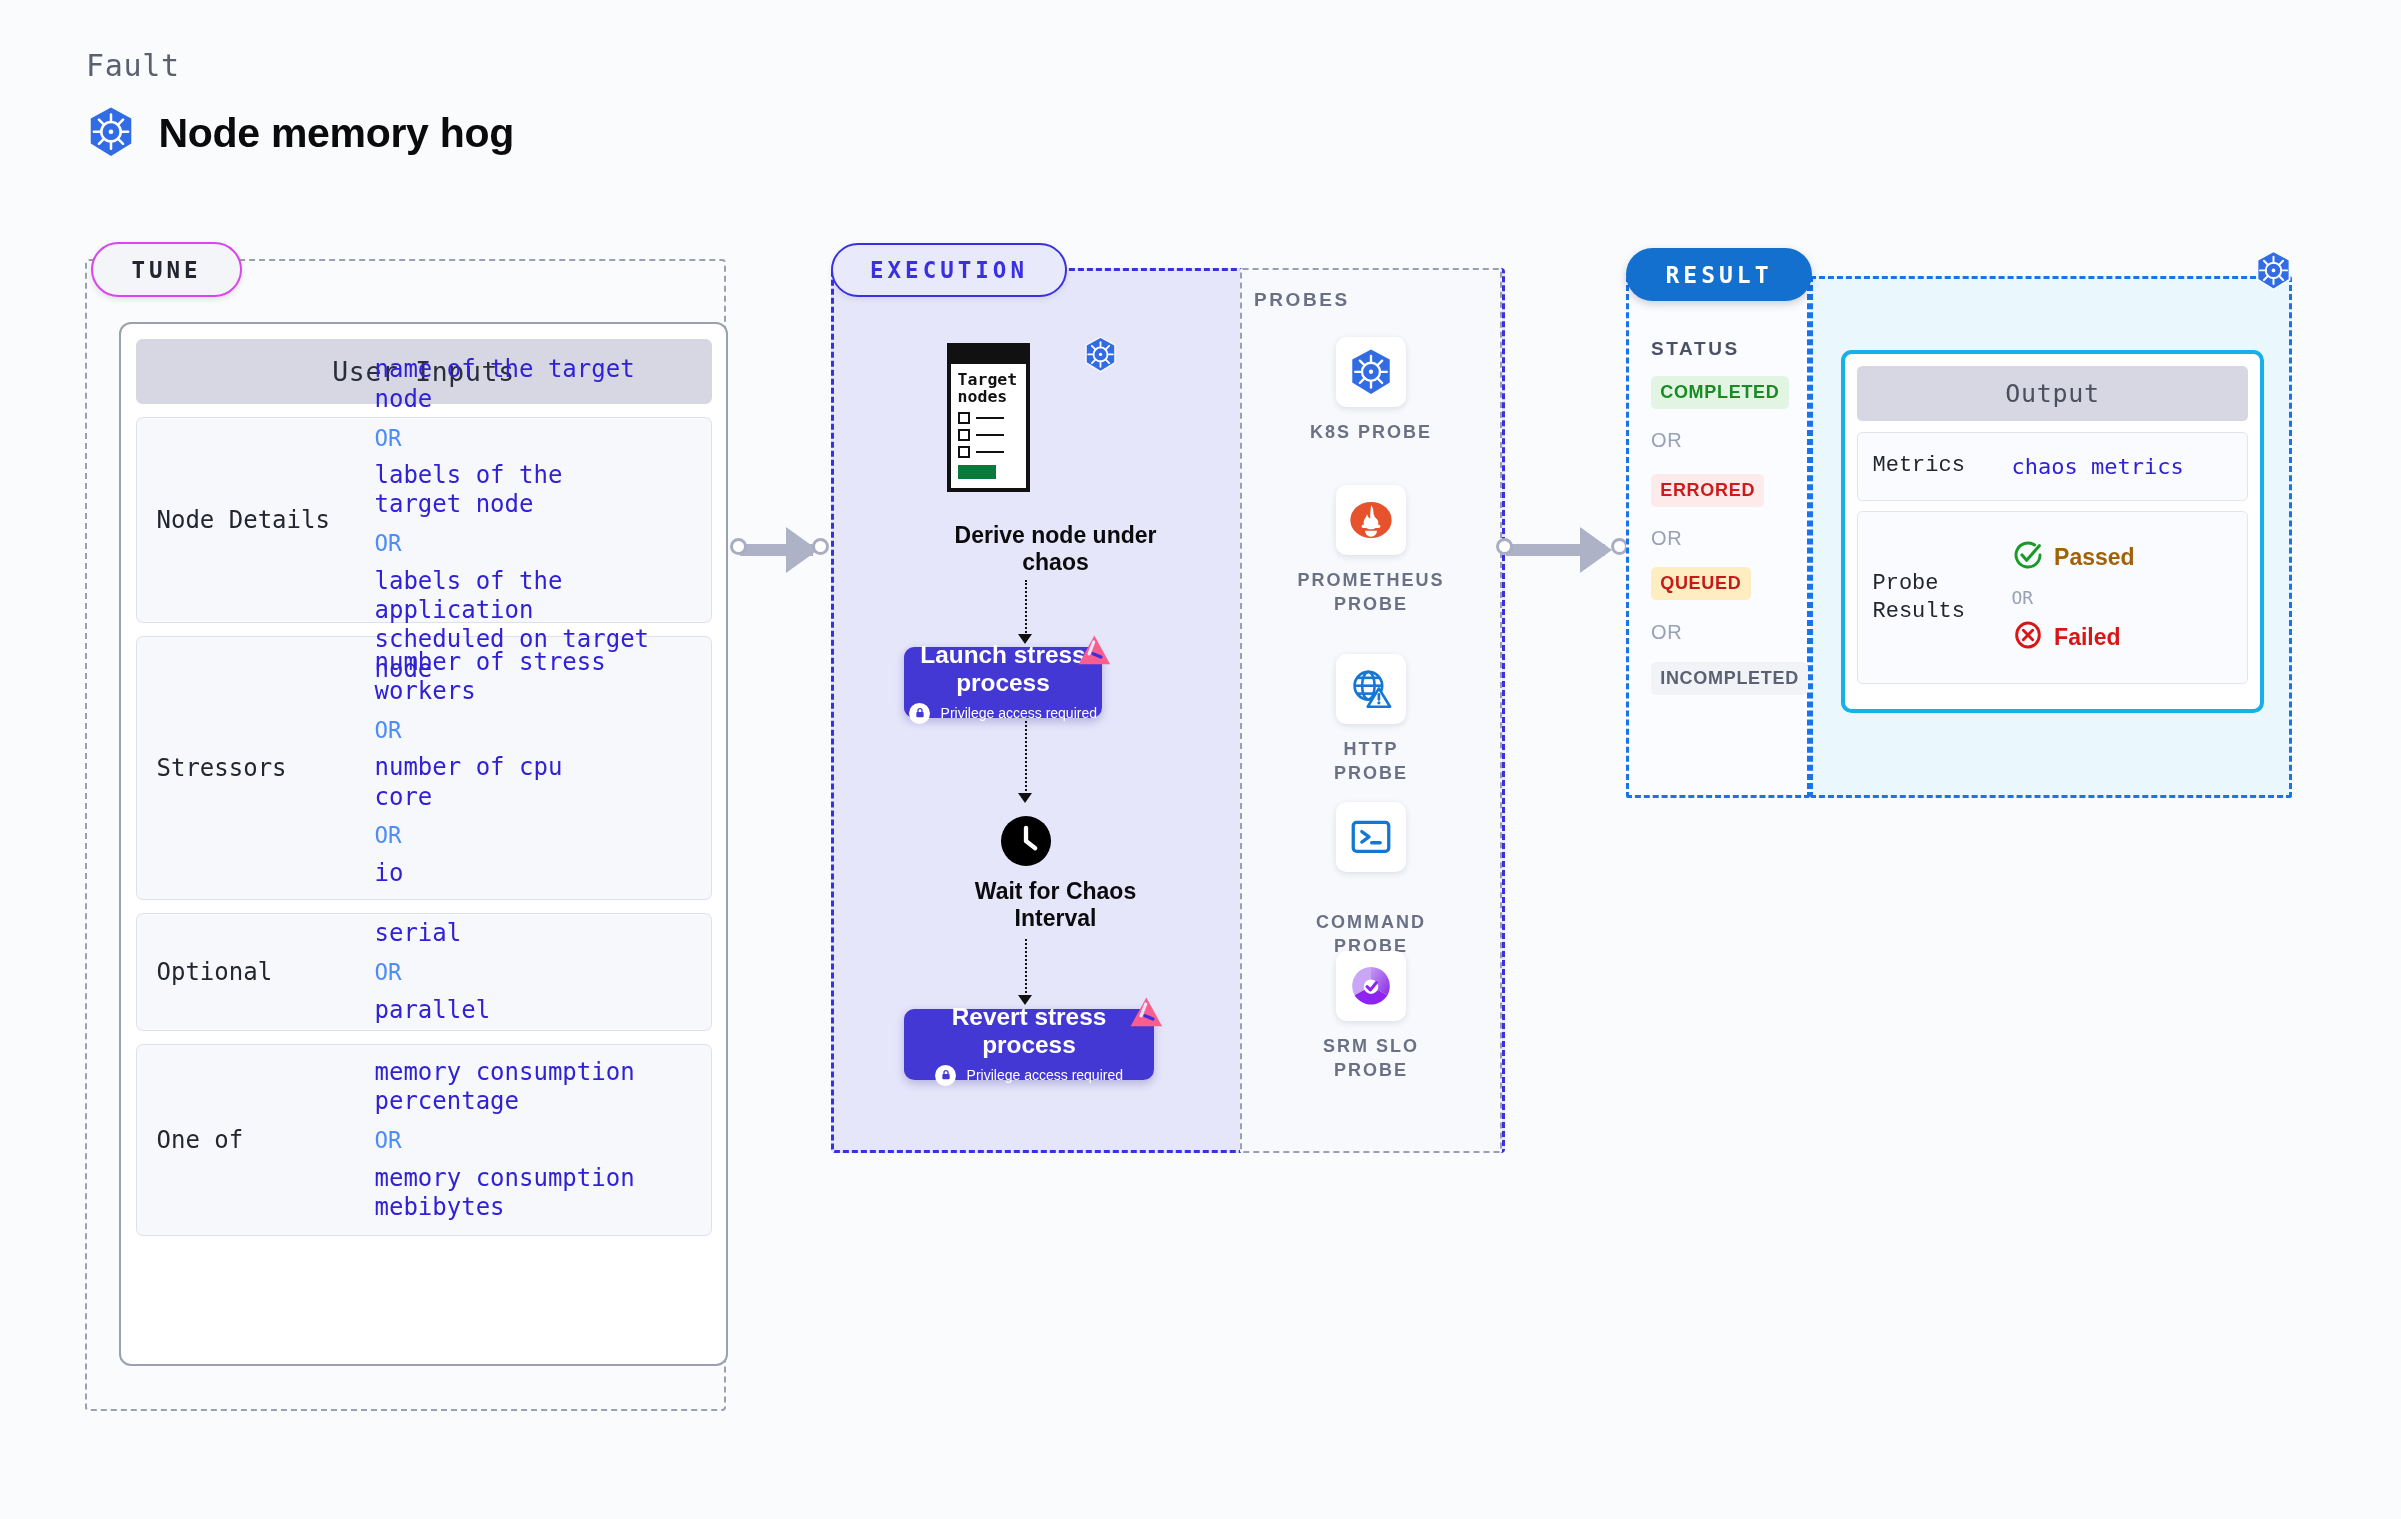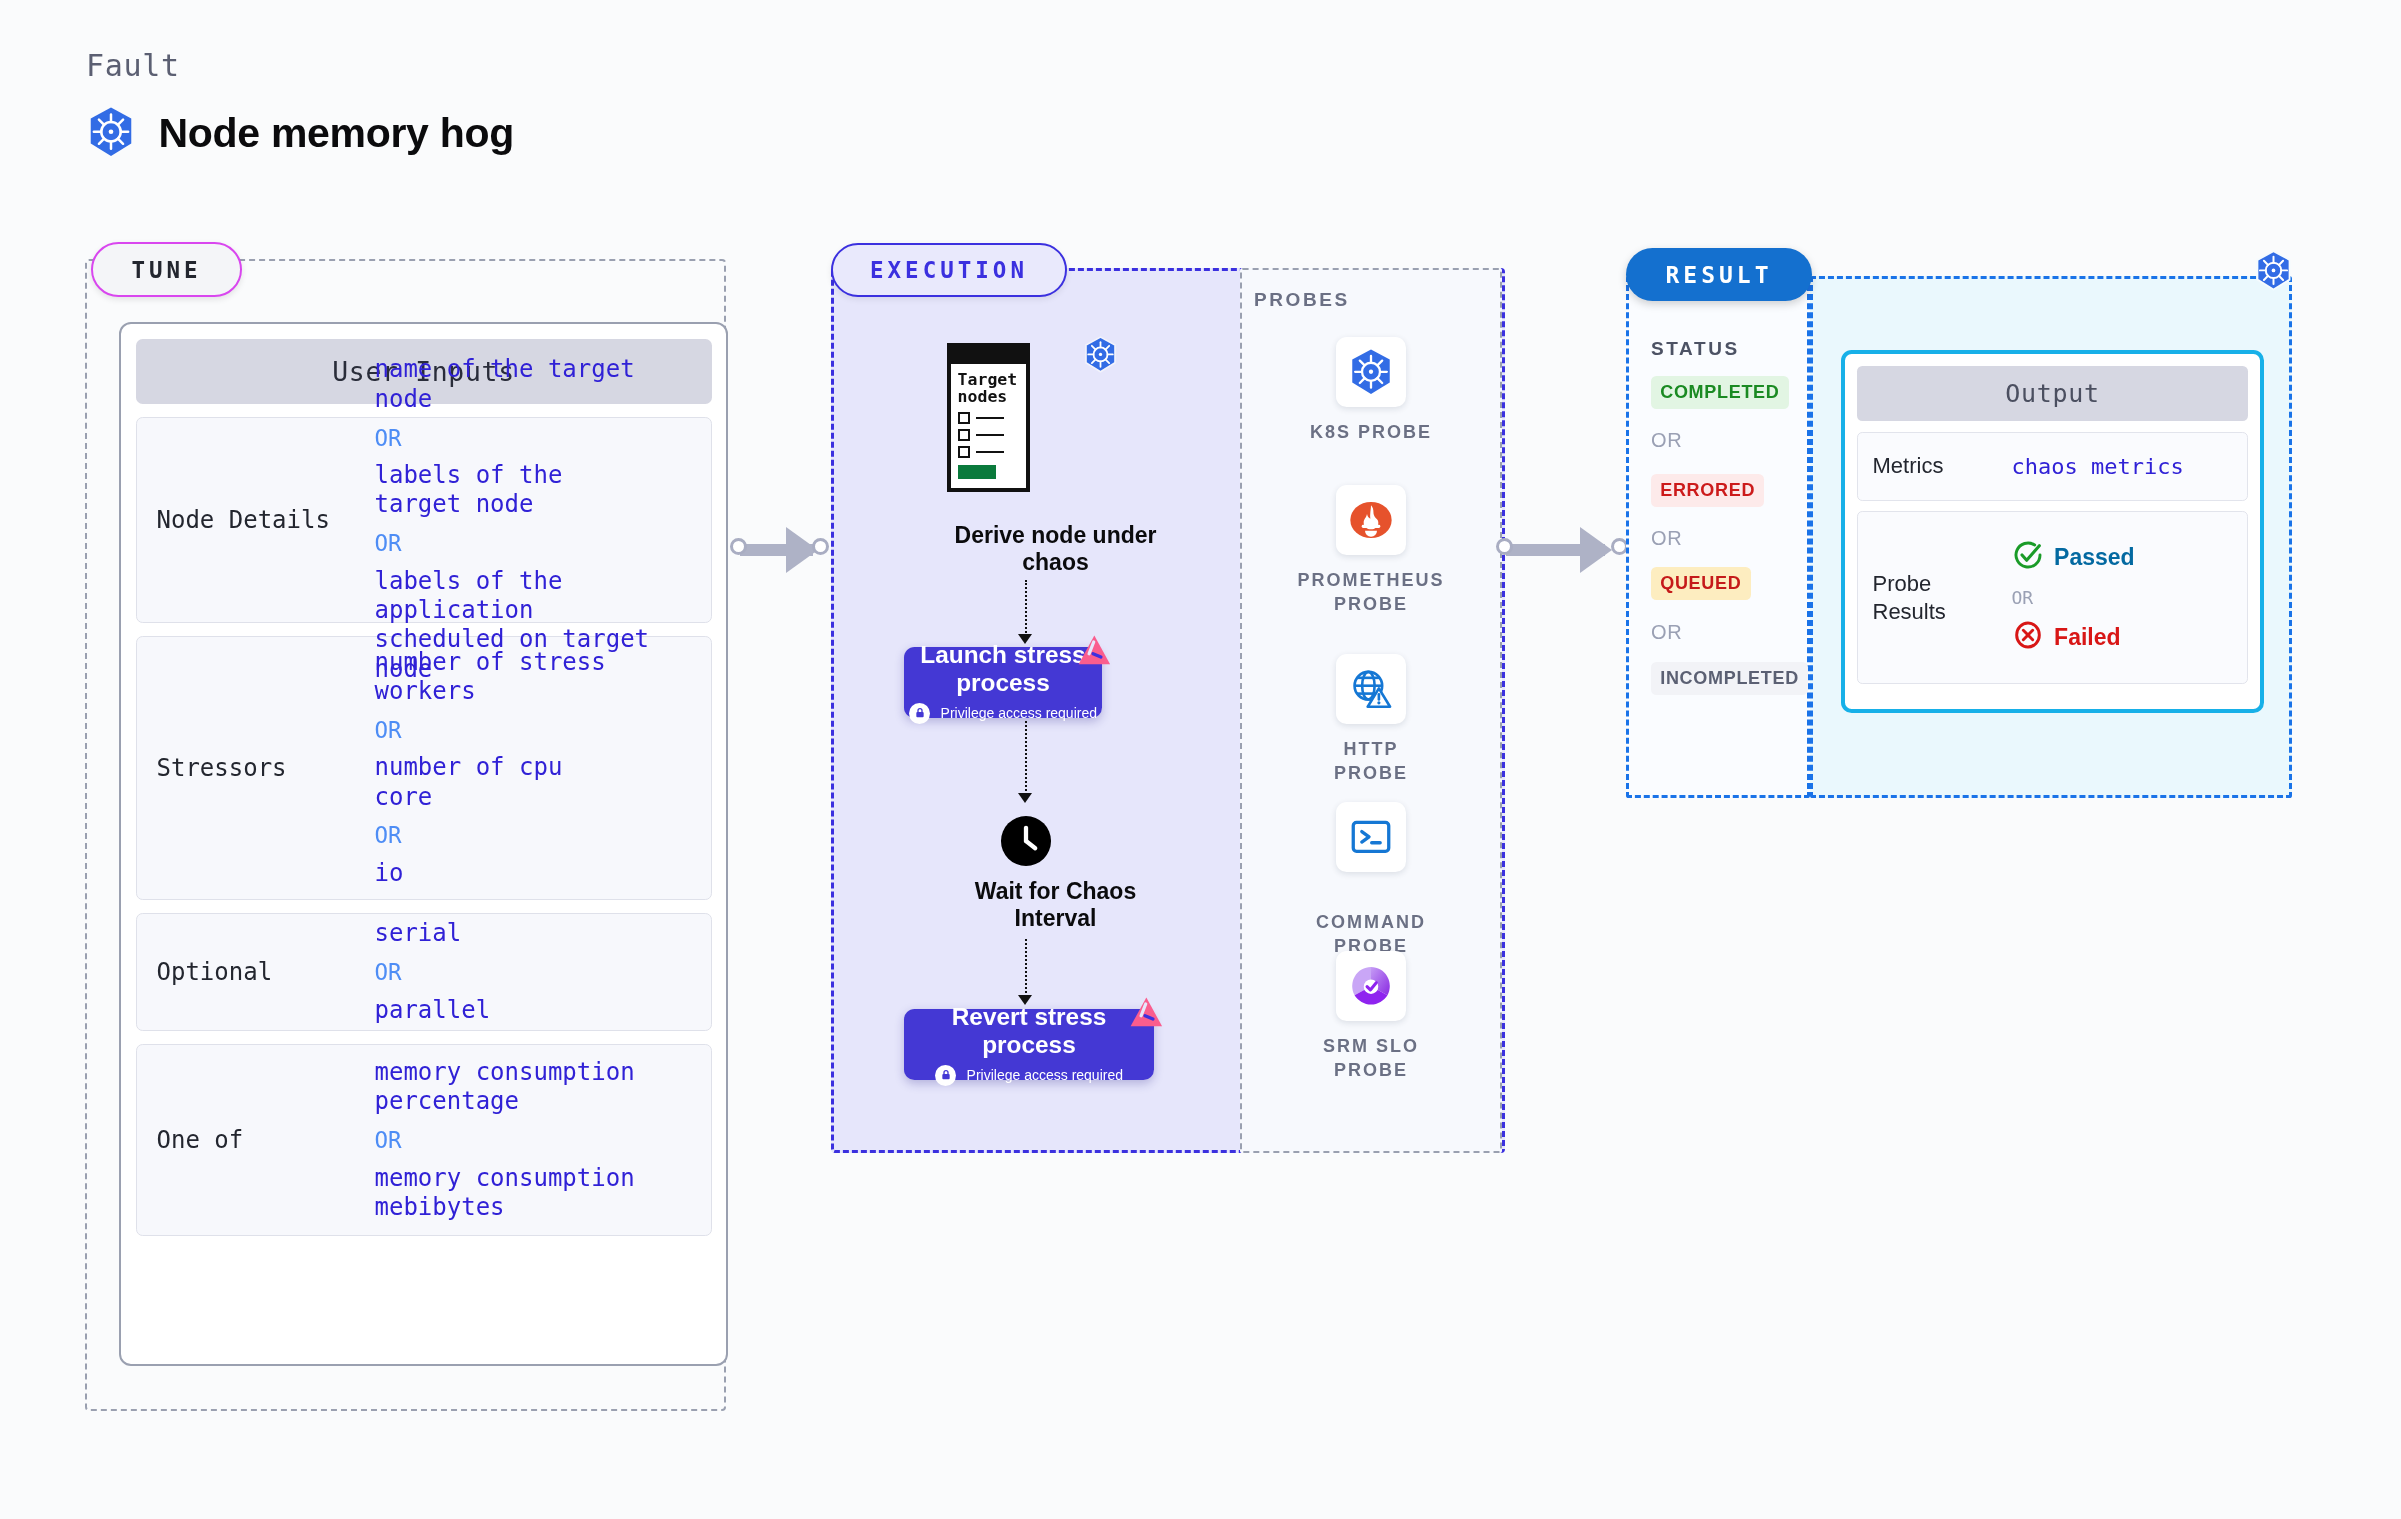--- a/index.html
+++ b/index.html
@@ -178,21 +178,21 @@
     display:flex;align-items:center;justify-content:center;
     font-family:"DejaVu Sans Mono","Liberation Mono",monospace;
     font-size:25px;color:#4b4f60;letter-spacing:0.7px;
   }
   .out-row{
     margin-top:10.6px;background:#fafbfe;border:1.3px solid #e2e4ec;border-radius:5.3px;
     display:flex;align-items:center;box-sizing:border-box;padding:14.5px 6.6px 14.5px 14.5px;
   }
   .out-label{
     width:139px;flex:none;
-    font-family:Liberation Sans, sans-serif;
+    font-family:Liberation Mono, monospace;
     font-size:22px;color:#23262f;line-height:1.25;white-space:pre-line;
   }
   .out-val-mono{
     font-family:"DejaVu Sans Mono","Liberation Mono",monospace;
     font-size:22px;color:#3021d6;
   }
   .pr-col{display:flex;flex-direction:column;gap:10.6px;}
   .pr-item{display:flex;align-items:center;gap:10.6px;font-size:23px;font-weight:bold;}
   .pr-or{font-family:"DejaVu Sans Mono","Liberation Mono",monospace;font-size:18px;color:#9aa0b4;}
 
@@ -537,21 +537,21 @@
     <div class="out-label">Probe
 Results</div>
     <div class="pr-col">
       <div class="pr-item">
         <span>
           <svg width="32" height="32" viewBox="0 0 48 48">
               <path d="M42 24 A18 18 0 1 1 34 9" fill="none" stroke="#1a9b28" stroke-width="4.4" stroke-linecap="round"></path>
               <polyline points="15,24 22,32 41,10" fill="none" stroke="#1a9b28" stroke-width="4.6" stroke-linecap="round" stroke-linejoin="round"></polyline>
             </svg>
         </span>
-        <span style="color:#0369a1;">Passed</span>
+        <span style="color:#a16207;">Passed</span>
       </div>
       <div class="pr-or">OR</div>
       <div class="pr-item">
         <span>
           <svg width="32" height="32" viewBox="0 0 48 48">
               <ellipse cx="24" cy="24" rx="17" ry="18" fill="none" stroke="#d81616" stroke-width="4.4"></ellipse>
               <line x1="17" y1="17" x2="31" y2="31" stroke="#d81616" stroke-width="4.4" stroke-linecap="round"></line>
               <line x1="31" y1="17" x2="17" y2="31" stroke="#d81616" stroke-width="4.4" stroke-linecap="round"></line>
             </svg>
         </span>

